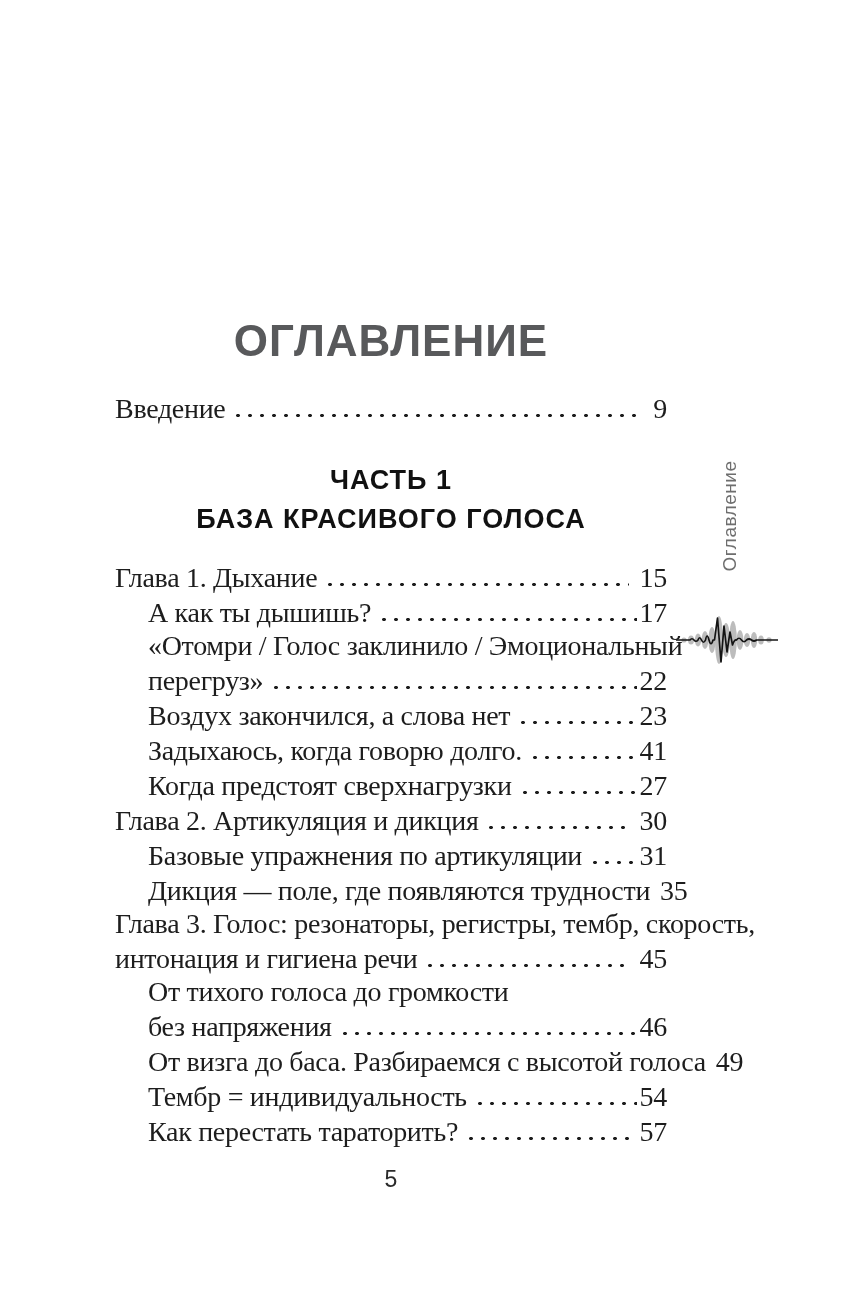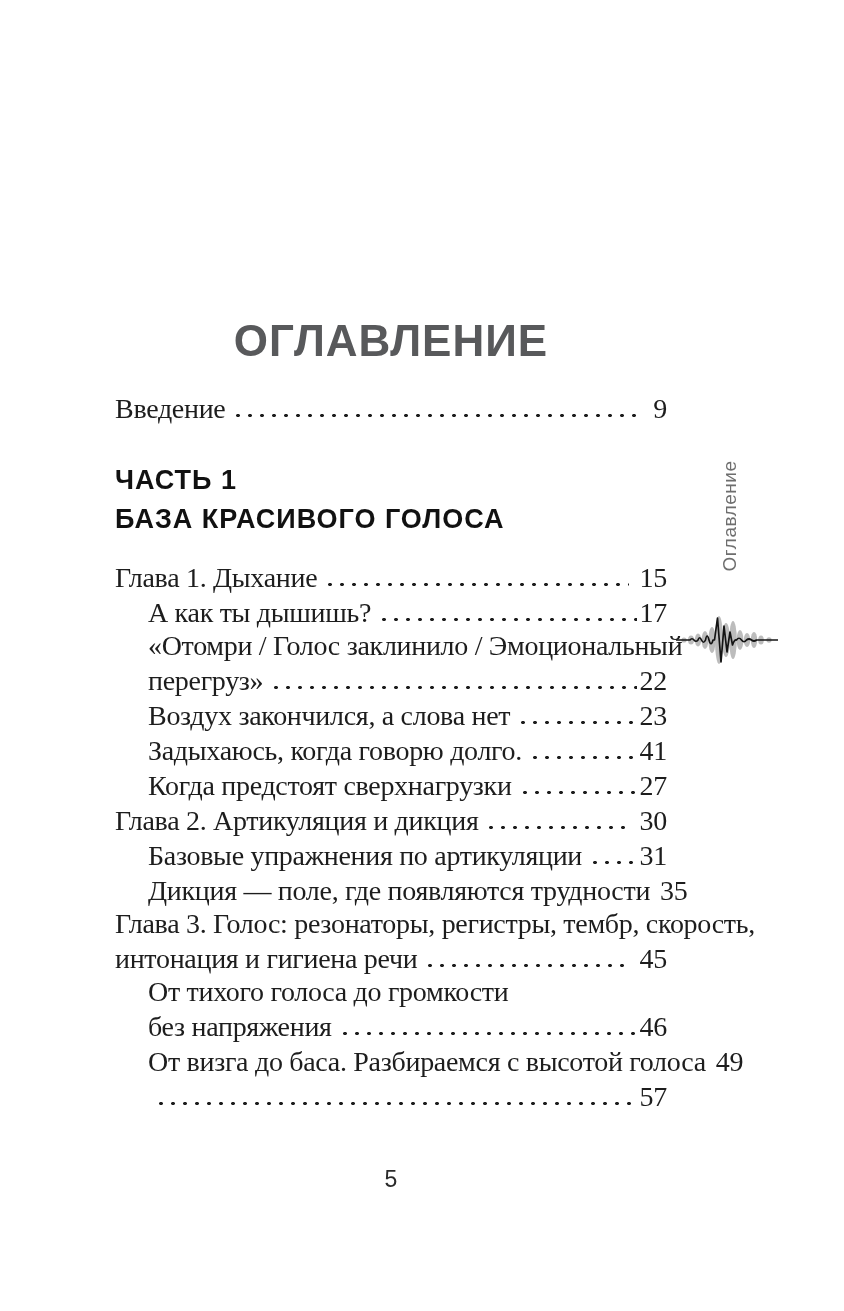--- a/index.html
+++ b/index.html
@@ -55,21 +55,21 @@
     background-position:left bottom;
   }
   .leader.numgap{margin-right:11px;}
   .pg{flex:0 0 auto;}
   .part-heading{
     font-family:"Liberation Sans", sans-serif;
     font-weight:bold;
     font-size:27px;
     line-height:39px;
     letter-spacing:1px;
-    text-align:left;
+    text-align:center;
     color:#111111;
     margin-top:36px;
     margin-bottom:20px;
   }
   .side-tab{
     position:absolute;
     top:516px;left:730px;
     transform:translate(-50%,-50%) rotate(-90deg);
     font-family:"Liberation Sans", sans-serif;
     font-size:19px;
@@ -172,20 +172,26 @@
           <span class="lab">без напряжения</span>
           <span class="leader"></span>
           <span class="pg">46</span>
         </div>
         <div class="toc-row lvl1">
           <span class="lab">От визга до баса. Разбираемся с высотой голоса</span>
           <span class="leader"></span>
           <span class="pg">49</span>
         </div>
         <div class="toc-row lvl1">
+          <span class="lab">Тембр = индивидуальность</span>
+          <span class="leader"></span>
+          <span class="pg">54</span>
+        </div>
+        <div class="toc-row lvl1">
+          <span class="lab">Как перестать тараторить?</span>
           <span class="leader"></span>
           <span class="pg">57</span>
         </div>
       </div>
   </div>
 
   <div class="side-tab">Оглавление</div>
 
   <svg class="wave-icon" viewBox="0 0 102 56" xmlns="http://www.w3.org/2000/svg" aria-hidden="true">
     <g fill="#bcbcbc">

